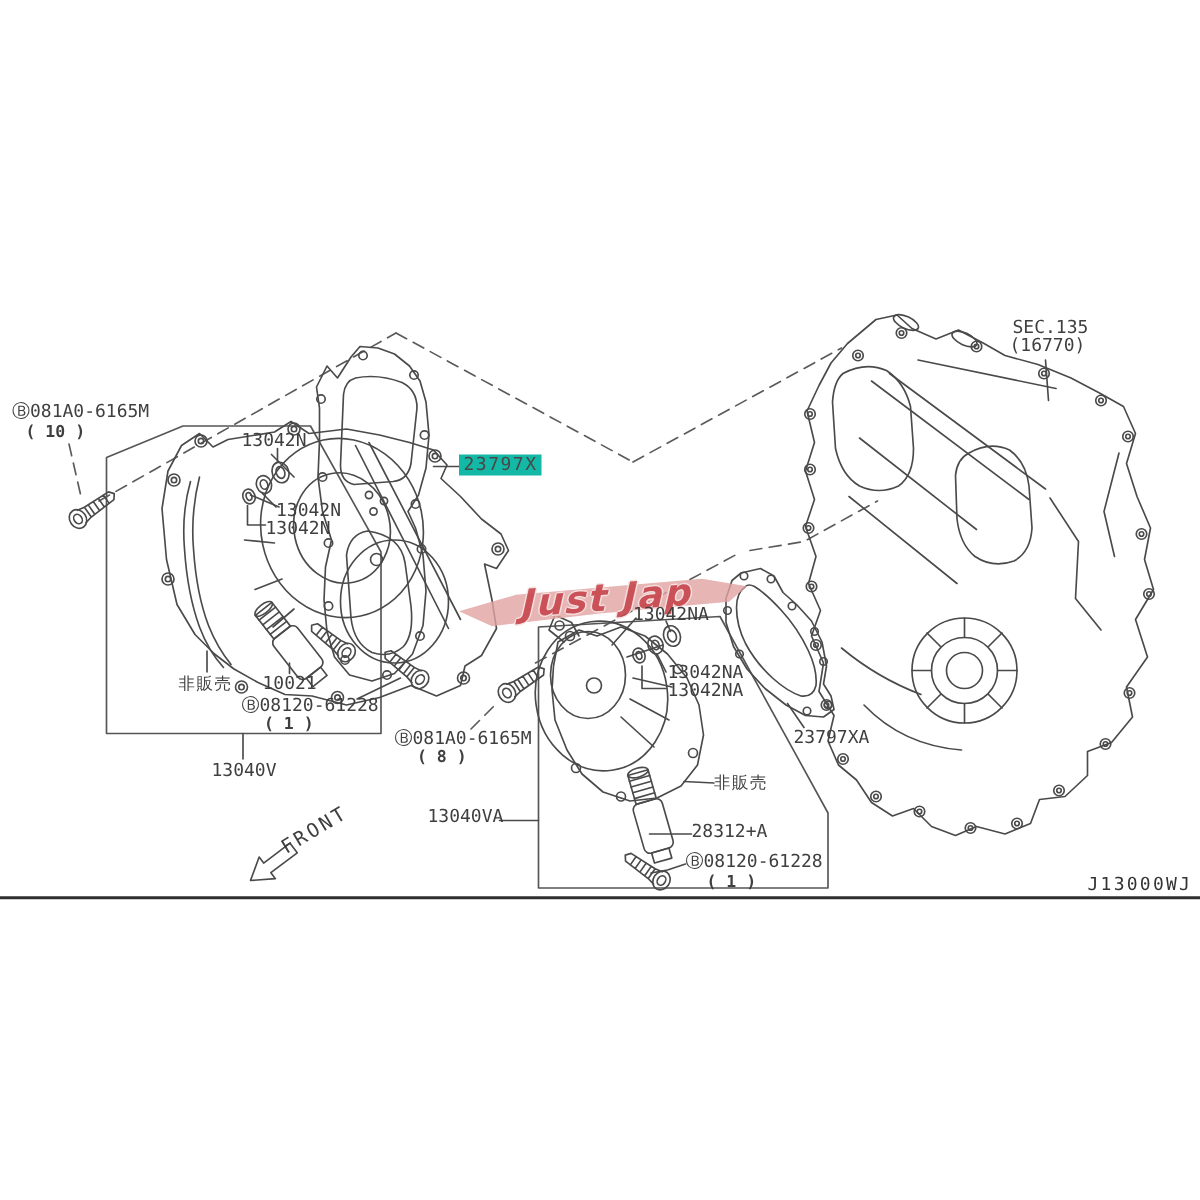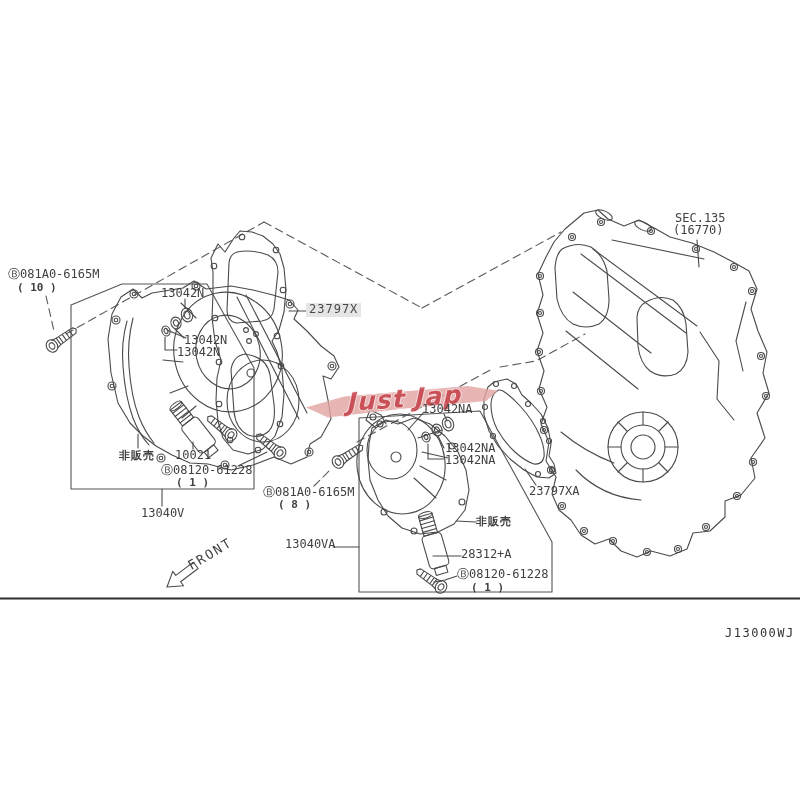--- a/index.html
+++ b/index.html
@@ -2,24 +2,24 @@
 <html><head>
 <meta charset="utf-8">
 <style>
   html,body{margin:0;padding:0;background:#fff;}
   #stage{position:relative;width:800px;height:800px;background:#ffffff;overflow:hidden;
          font-family:"DejaVu Sans Mono","Liberation Mono",monospace;}
   #artwork{position:absolute;left:0;top:0;}
   .lbl{position:absolute;font-size:12px;line-height:13px;color:#3f3f3f;white-space:nowrap;
        letter-spacing:0px;}
   .qty{font-size:11px;color:#3f3f3f;font-weight:bold;}
-  .cjk{font-size:11px;font-family:"DejaVu Sans","Liberation Sans",sans-serif;letter-spacing:1px;color:#3f3f3f;font-weight:bold;}
-  .hl{background:#e5e5e5;padding:0 3px 1px 3px;color:#484848;letter-spacing:1px;}
+  .cjk{font-size:11px;font-family:"DejaVu Sans","Liberation Sans",sans-serif;letter-spacing:1px;color:#3f3f3f;}
+  .hl{background:#14b8a6;padding:0 3px 1px 3px;color:#484848;letter-spacing:1px;}
   .front{font-size:13px;letter-spacing:2px;transform:rotate(-31deg);transform-origin:0 50%;}
-  .jcode{letter-spacing:1.5px;color:#333;margin-top:44px;}
+  .jcode{letter-spacing:1.5px;color:#333;}
   .wm-flag{position:absolute;left:304px;top:384px;width:200px;height:38px;background:#e2a2a2;opacity:.8;
            clip-path:polygon(1% 62%,20% 33%,82% 5%,97% 18%,91% 45%,48% 66%,12% 88%);}
   .wm-text{position:absolute;left:348px;top:384px;font-family:"DejaVu Sans","Liberation Sans",sans-serif;
            font-weight:bold;font-style:italic;font-size:25px;color:#c7474d;opacity:.9;
            transform:rotate(-4deg) skewX(-6deg);letter-spacing:1px;
            text-shadow:1px 0 #f6e3e3,-1px 0 #f6e3e3,0 1px #f6e3e3,0 -1px #f6e3e3;}
 </style>
 </head>
 <body>
 

